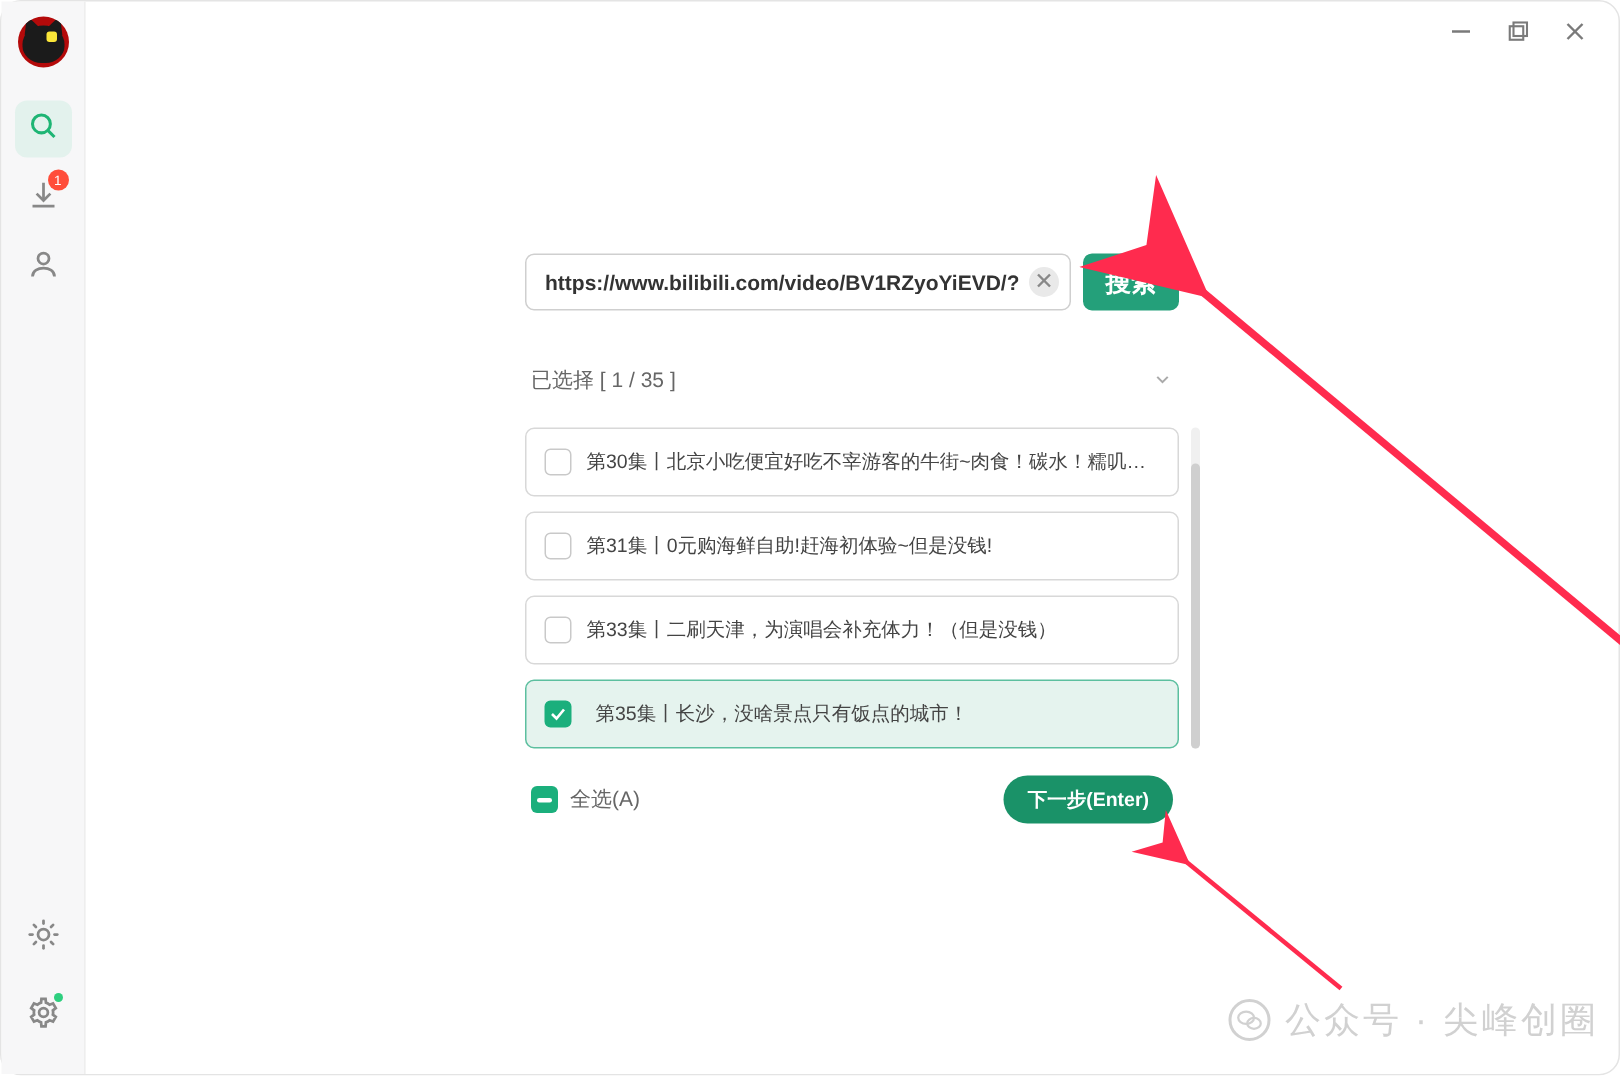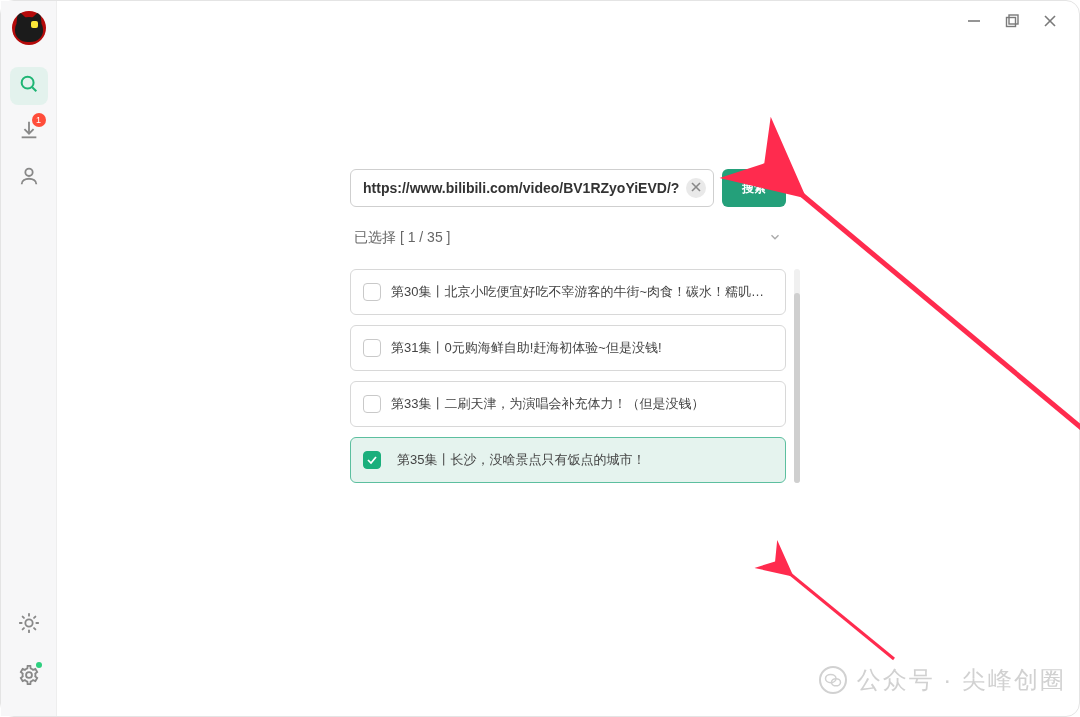--- a/index.html
+++ b/index.html
@@ -23,22 +23,22 @@
   .badge { position: absolute; top: 0; right: 2px; min-width: 14px; height: 14px; border-radius: 7px; background: #ff4d3a; color: #fff; font-size: 9px; line-height: 14px; text-align: center; padding: 0 2px; }
   .sidebar-bottom { position: absolute; bottom: 12px; left: 0; right: 0; display: flex; flex-direction: column; align-items: center; gap: 6px; }
   .dot-green { position: absolute; top: 4px; right: 6px; width: 6px; height: 6px; border-radius: 50%; background: #2ecf7f; }
   
   .main { position: absolute; left: 56px; right: 0; top: 0; bottom: 0; }
   .center { position: absolute; left: 50%; top: 168px; width: 436px; transform: translateX(-50%); }
   .search-row { display: flex; gap: 8px; }
   .search-wrap { flex: 1; position: relative; }
   .search-input { width: 100%; height: 38px; border: 1px solid #cfcfcf; border-radius: 6px; padding: 0 34px 0 12px; font-size: 14px; font-weight: 600; color: #333; outline: none; }
   .clear-btn { position: absolute; right: 8px; top: 50%; transform: translateY(-50%); width: 20px; height: 20px; border-radius: 50%; background: #e9e9e9; color: #888; display:flex; align-items:center; justify-content:center; font-size:12px; cursor:pointer;}
-  .search-btn { width: 64px; height: 38px; border: none; border-radius: 6px; background: #24a07a; color: #fff; font-size: 12px; font-weight:700; cursor: pointer; }
-  .selected-row { display: flex; align-items: center; justify-content: space-between; margin-top: 22px; color: #666; font-size: 14px; padding: 0 4px; }
+  .search-btn { width: 64px; height: 38px; border: none; border-radius: 6px; background: #24a07a; color: #fff; font-size: 17px; font-weight:700; cursor: pointer; }
+  .selected-row { display: flex; align-items: center; justify-content: space-between; margin-top: 38px; color: #666; font-size: 14px; padding: 0 4px; }
   .chevron { color: #aaa; }
   .list-wrap { position: relative; margin-top: 22px; }
   .list-item { display:flex; align-items:center; gap:10px; height: 46px; border:1px solid #d8d8d8; border-radius:6px; padding:0 12px; margin-bottom:10px; font-size:13px; color:#444; cursor:pointer; overflow:hidden; white-space:nowrap; text-overflow:ellipsis; background:#fff;}
   .list-item .lbl{ overflow:hidden; text-overflow:ellipsis; white-space:nowrap;}
   .list-item.selected { background:#e5f3ee; border-color:#5cbf9f;gap:16px; }
   .cb { width:18px; height:18px; border:1.5px solid #c9c9c9; border-radius:4px; flex-shrink:0; display:flex; align-items:center; justify-content:center; background:#fff;}
   .cb.checked { background:#1baf7c; border-color:#1baf7c; color:#fff;}
   .scroll-track{ position:absolute; right:-14px; top:0; bottom:0; width:6px; background:#f0f0f0; border-radius:3px;}
   .scroll-thumb{ position:absolute; left:0; right:0; bottom:0; height:190px; background:#cfcfcf; border-radius:3px;}
   .footer { margin-top: 18px; display:flex; align-items:center; justify-content:space-between; padding:0 4px;}
@@ -184,20 +184,27 @@
                 </svg>
               </span>
               <span class="lbl">第35集丨长沙，没啥景点只有饭点的城市！</span>
             </div>
           </div>
         <div class="scroll-track">
           <div class="scroll-thumb"></div>
         </div>
       </div>
 
+      <div class="footer">
+        <div class="footer-left">
+          <span class="cb-partial"></span>
+          <span>全选(A)</span>
+        </div>
+        <button class="next-btn">下一步(Enter)</button>
+      </div>
     </div>
 
     <svg class="arrow-svg" style="left:720px; top:170px;" width="330" height="280">
       <defs>
           <marker id="ah1" markerWidth="18" markerHeight="16" refX="3" refY="8" orient="auto">
             <path d="M16 0 L0 8 L16 16 L11 8 Z" fill="#ff2b4e"></path>
           </marker>
         </defs>
       <line x1="320" y1="270" x2="18" y2="18" stroke="#ff2b4e" stroke-width="5" marker-end="url(#ah1)"></line>
     </svg>

